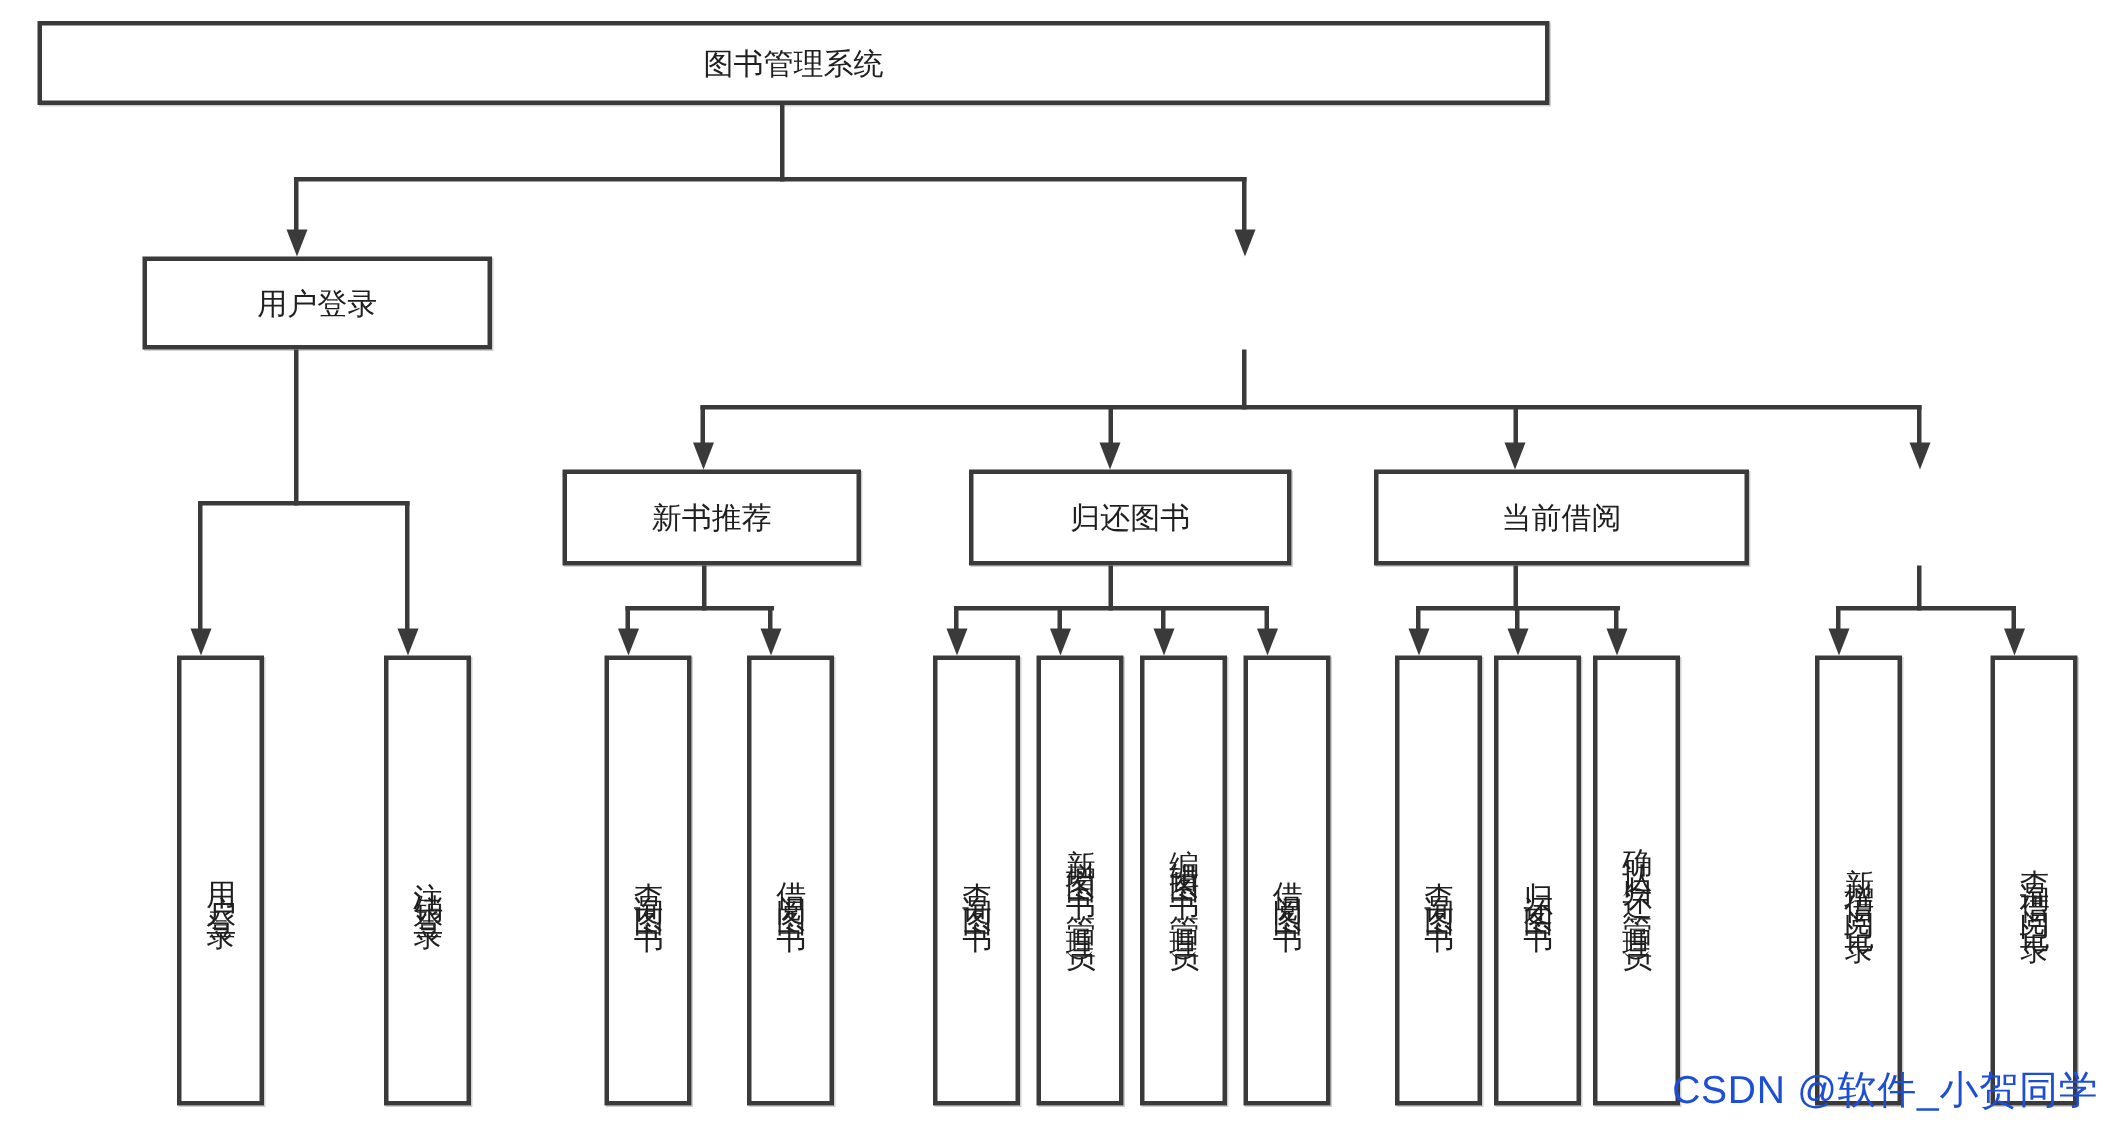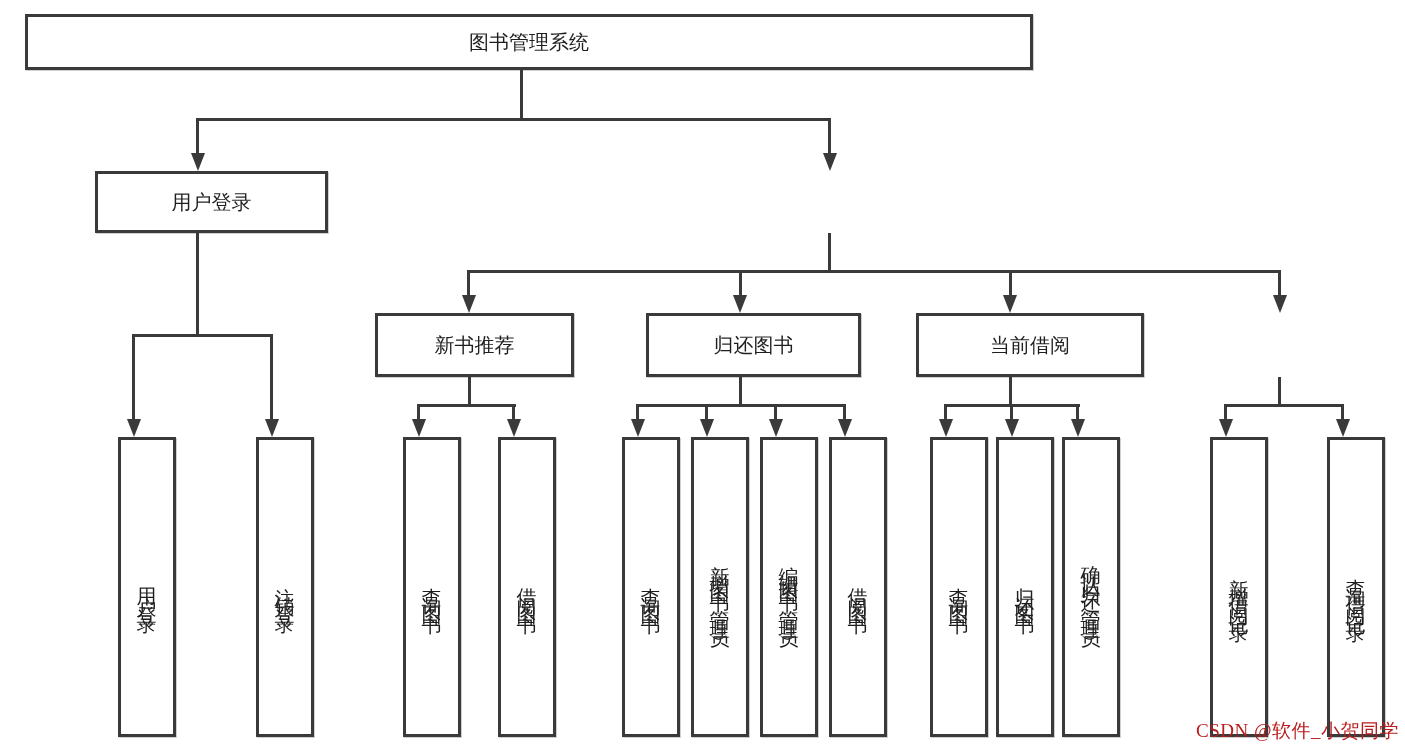--- a/index.html
+++ b/index.html
@@ -17,36 +17,36 @@
     padding-top:6px;
   }
   .vline{position:absolute;width:3px;background:#3a3a3a;}
   .hline{position:absolute;height:3px;background:#3a3a3a;}
   .arrow{
     position:absolute;width:0;height:0;
     border-left:7px solid transparent;border-right:7px solid transparent;
     border-top:18px solid #3a3a3a;
   }
   .watermark{
-    position:absolute;right:6px;bottom:3px;font-size:19px;color:#b91c1c;
-    z-index:5;letter-spacing:.5px;font-family:Liberation Serif, serif;
+    position:absolute;right:6px;bottom:3px;font-size:26px;color:#1d4ed8;
+    z-index:5;letter-spacing:.5px;
   }
 </style>
 </head>
 <body>
 
 <div class="canvas">
 
   <div class="box" style="left:12px;top:14px;width:1008px;height:56px">图书管理系统</div>
 
   <div class="box" style="left:82px;top:171px;width:233px;height:62px">用户登录</div>
 
   <div class="box" style="left:362px;top:313px;width:199px;height:64px">新书推荐</div>
   <div class="box" style="left:633px;top:313px;width:215px;height:64px">归还图书</div>
-  <div class="box" style="left:903px;top:313px;width:228px;height:64px">当前借阅</div>
+  <div class="box" style="left:903px;top:313px;width:250px;height:64px">当前借阅</div>
 
   <div class="box vbox" style="left:105px;top:437px;width:58px;height:300px">用户登录</div>
   <div class="box vbox" style="left:243px;top:437px;width:58px;height:300px">注销登录</div>
 
   <div class="box vbox" style="left:390px;top:437px;width:58px;height:300px">查询图书</div>
   <div class="box vbox" style="left:485px;top:437px;width:58px;height:300px">借阅图书</div>
 
   <div class="box vbox" style="left:609px;top:437px;width:58px;height:300px">查询图书</div>
   <div class="box vbox" style="left:678px;top:437px;width:58px;height:300px">新增图书（管理员）</div>
   <div class="box vbox" style="left:747px;top:437px;width:58px;height:300px">编辑图书（管理员）</div>

